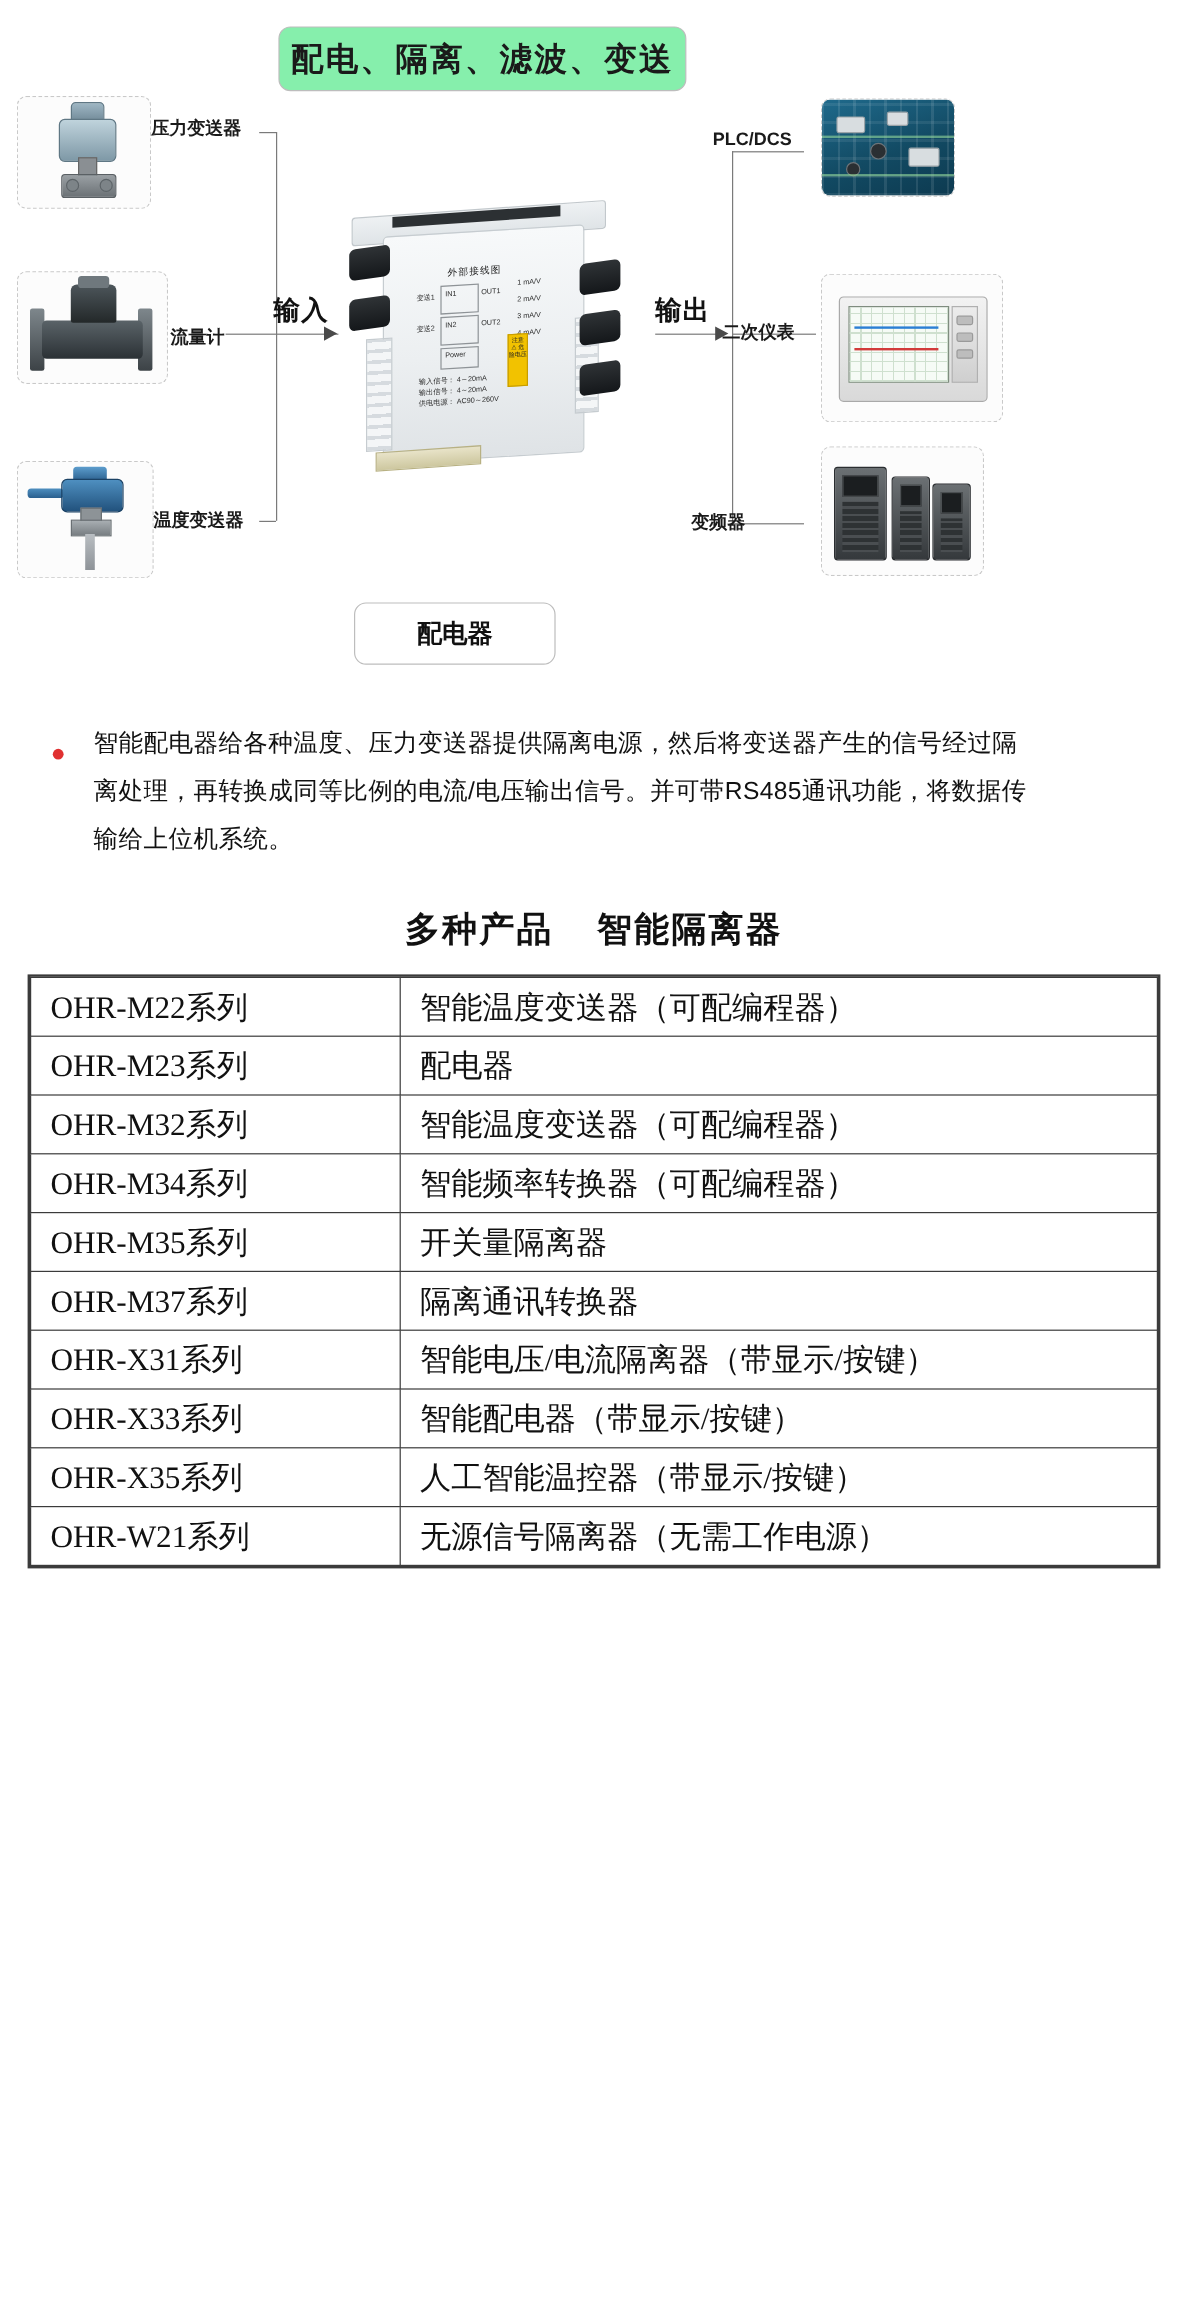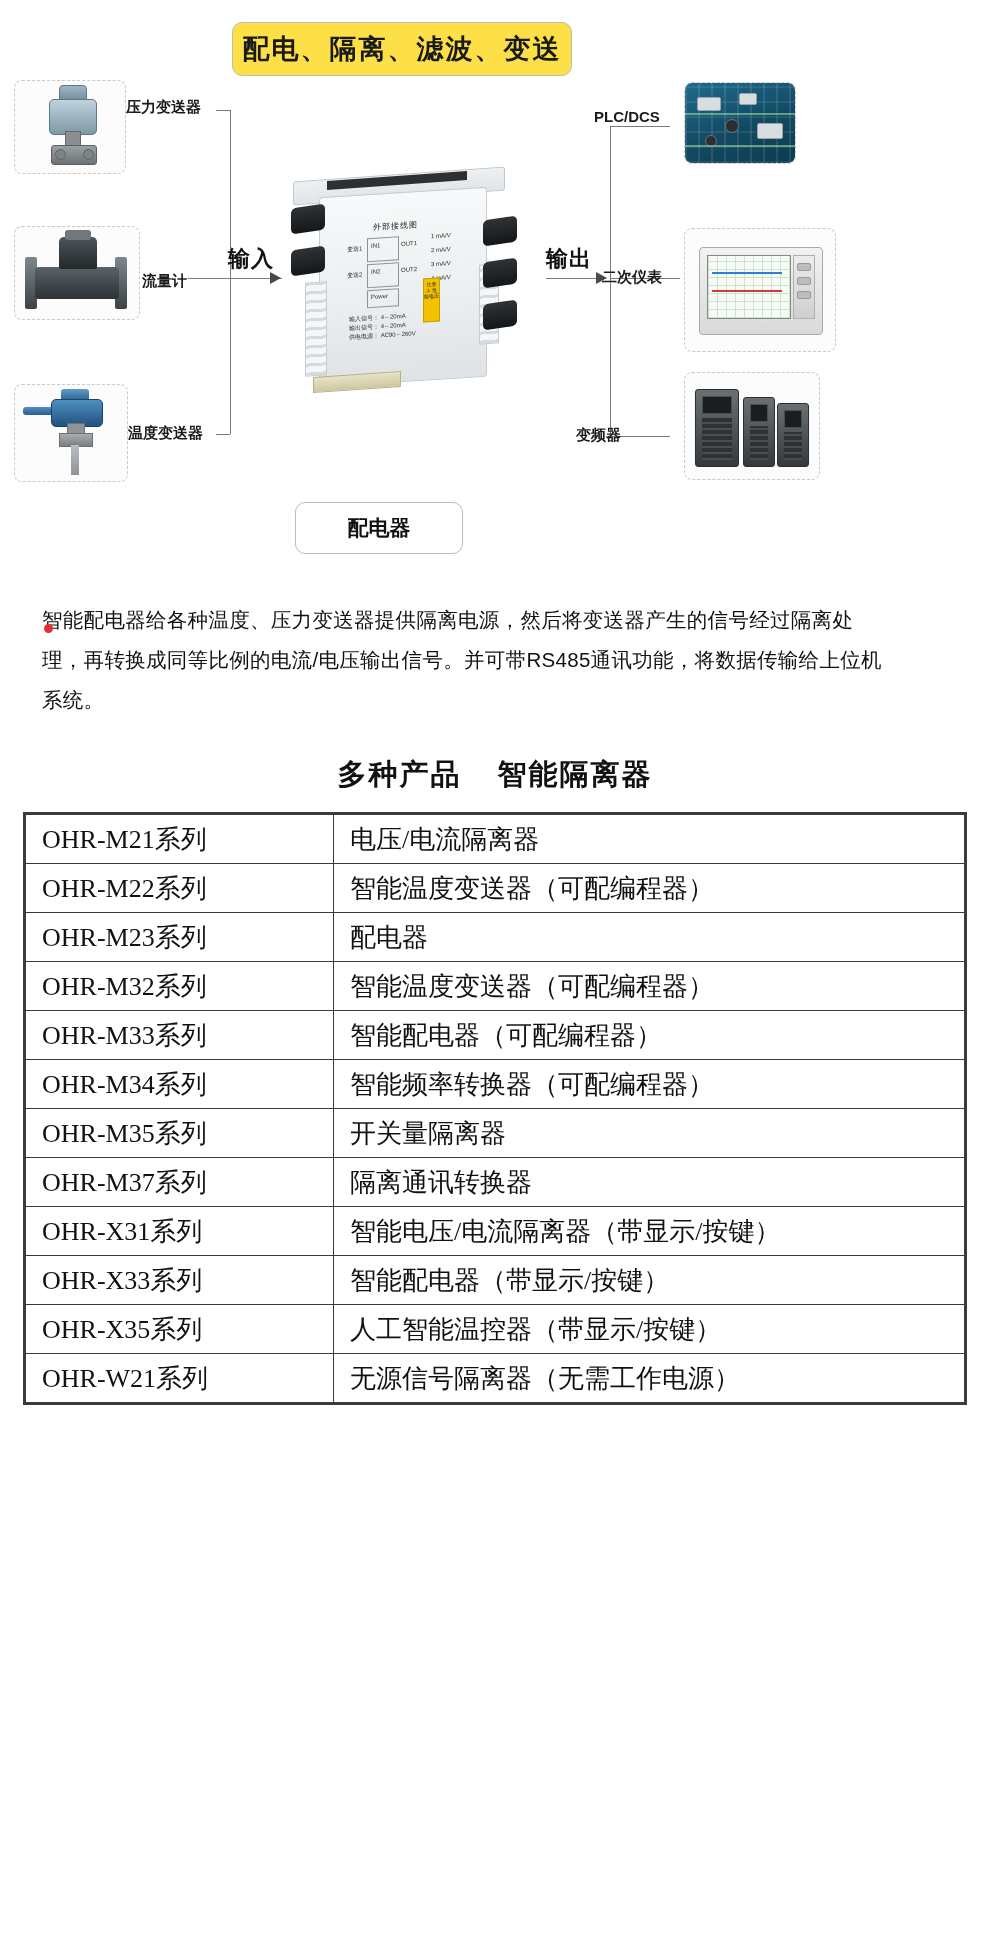--- a/index.html
+++ b/index.html
@@ -24,21 +24,21 @@
   }
 
   .title-box {
     position: absolute;
     left: 232px;
     top: 22px;
     width: 338px;
     height: 52px;
     border: 1px solid #bdbdbd;
     border-radius: 10px;
-    background: #fde047;
+    background: #86efac;
     display: flex;
     align-items: center;
     justify-content: center;
     font-size: 27px;
     font-weight: bold;
     letter-spacing: 2px;
     color: #1a1a1a;
   }
 
   .dev-box {
@@ -398,21 +398,21 @@
     background: linear-gradient(180deg,#e8e3c8,#cdc79f);
     border: 1px solid #b8b183;
     transform: skewY(-4deg);
   }
 
   
   #desc {
     position: absolute;
     left: 0; top: 600px;
     width: 914px;
-    padding: 0 20px;
+    padding: 0 56px;
     box-sizing: border-box;
   }
   #desc .bullet {
     position: absolute;
     left: 44px; top: 24px;
     width: 9px; height: 9px;
     background: #e03030;
     border-radius: 50%;
   }
   #desc p {
@@ -617,38 +617,30 @@
 </div>
 
 <div id="section-head">
   <span>多种产品</span><span class="gap"></span><span>智能隔离器</span>
 </div>
 
 <div id="table-wrap">
   <table>
     <tbody id="product-rows">
         <tr>
-          <td class="series">OHR-M21系列</td>
-          <td>电压/电流隔离器</td>
-        </tr>
-        <tr>
           <td class="series">OHR-M22系列</td>
           <td>智能温度变送器（可配编程器）</td>
         </tr>
         <tr>
           <td class="series">OHR-M23系列</td>
           <td>配电器</td>
         </tr>
         <tr>
           <td class="series">OHR-M32系列</td>
           <td>智能温度变送器（可配编程器）</td>
-        </tr>
-        <tr>
-          <td class="series">OHR-M33系列</td>
-          <td>智能配电器（可配编程器）</td>
         </tr>
         <tr>
           <td class="series">OHR-M34系列</td>
           <td>智能频率转换器（可配编程器）</td>
         </tr>
         <tr>
           <td class="series">OHR-M35系列</td>
           <td>开关量隔离器</td>
         </tr>
         <tr>

